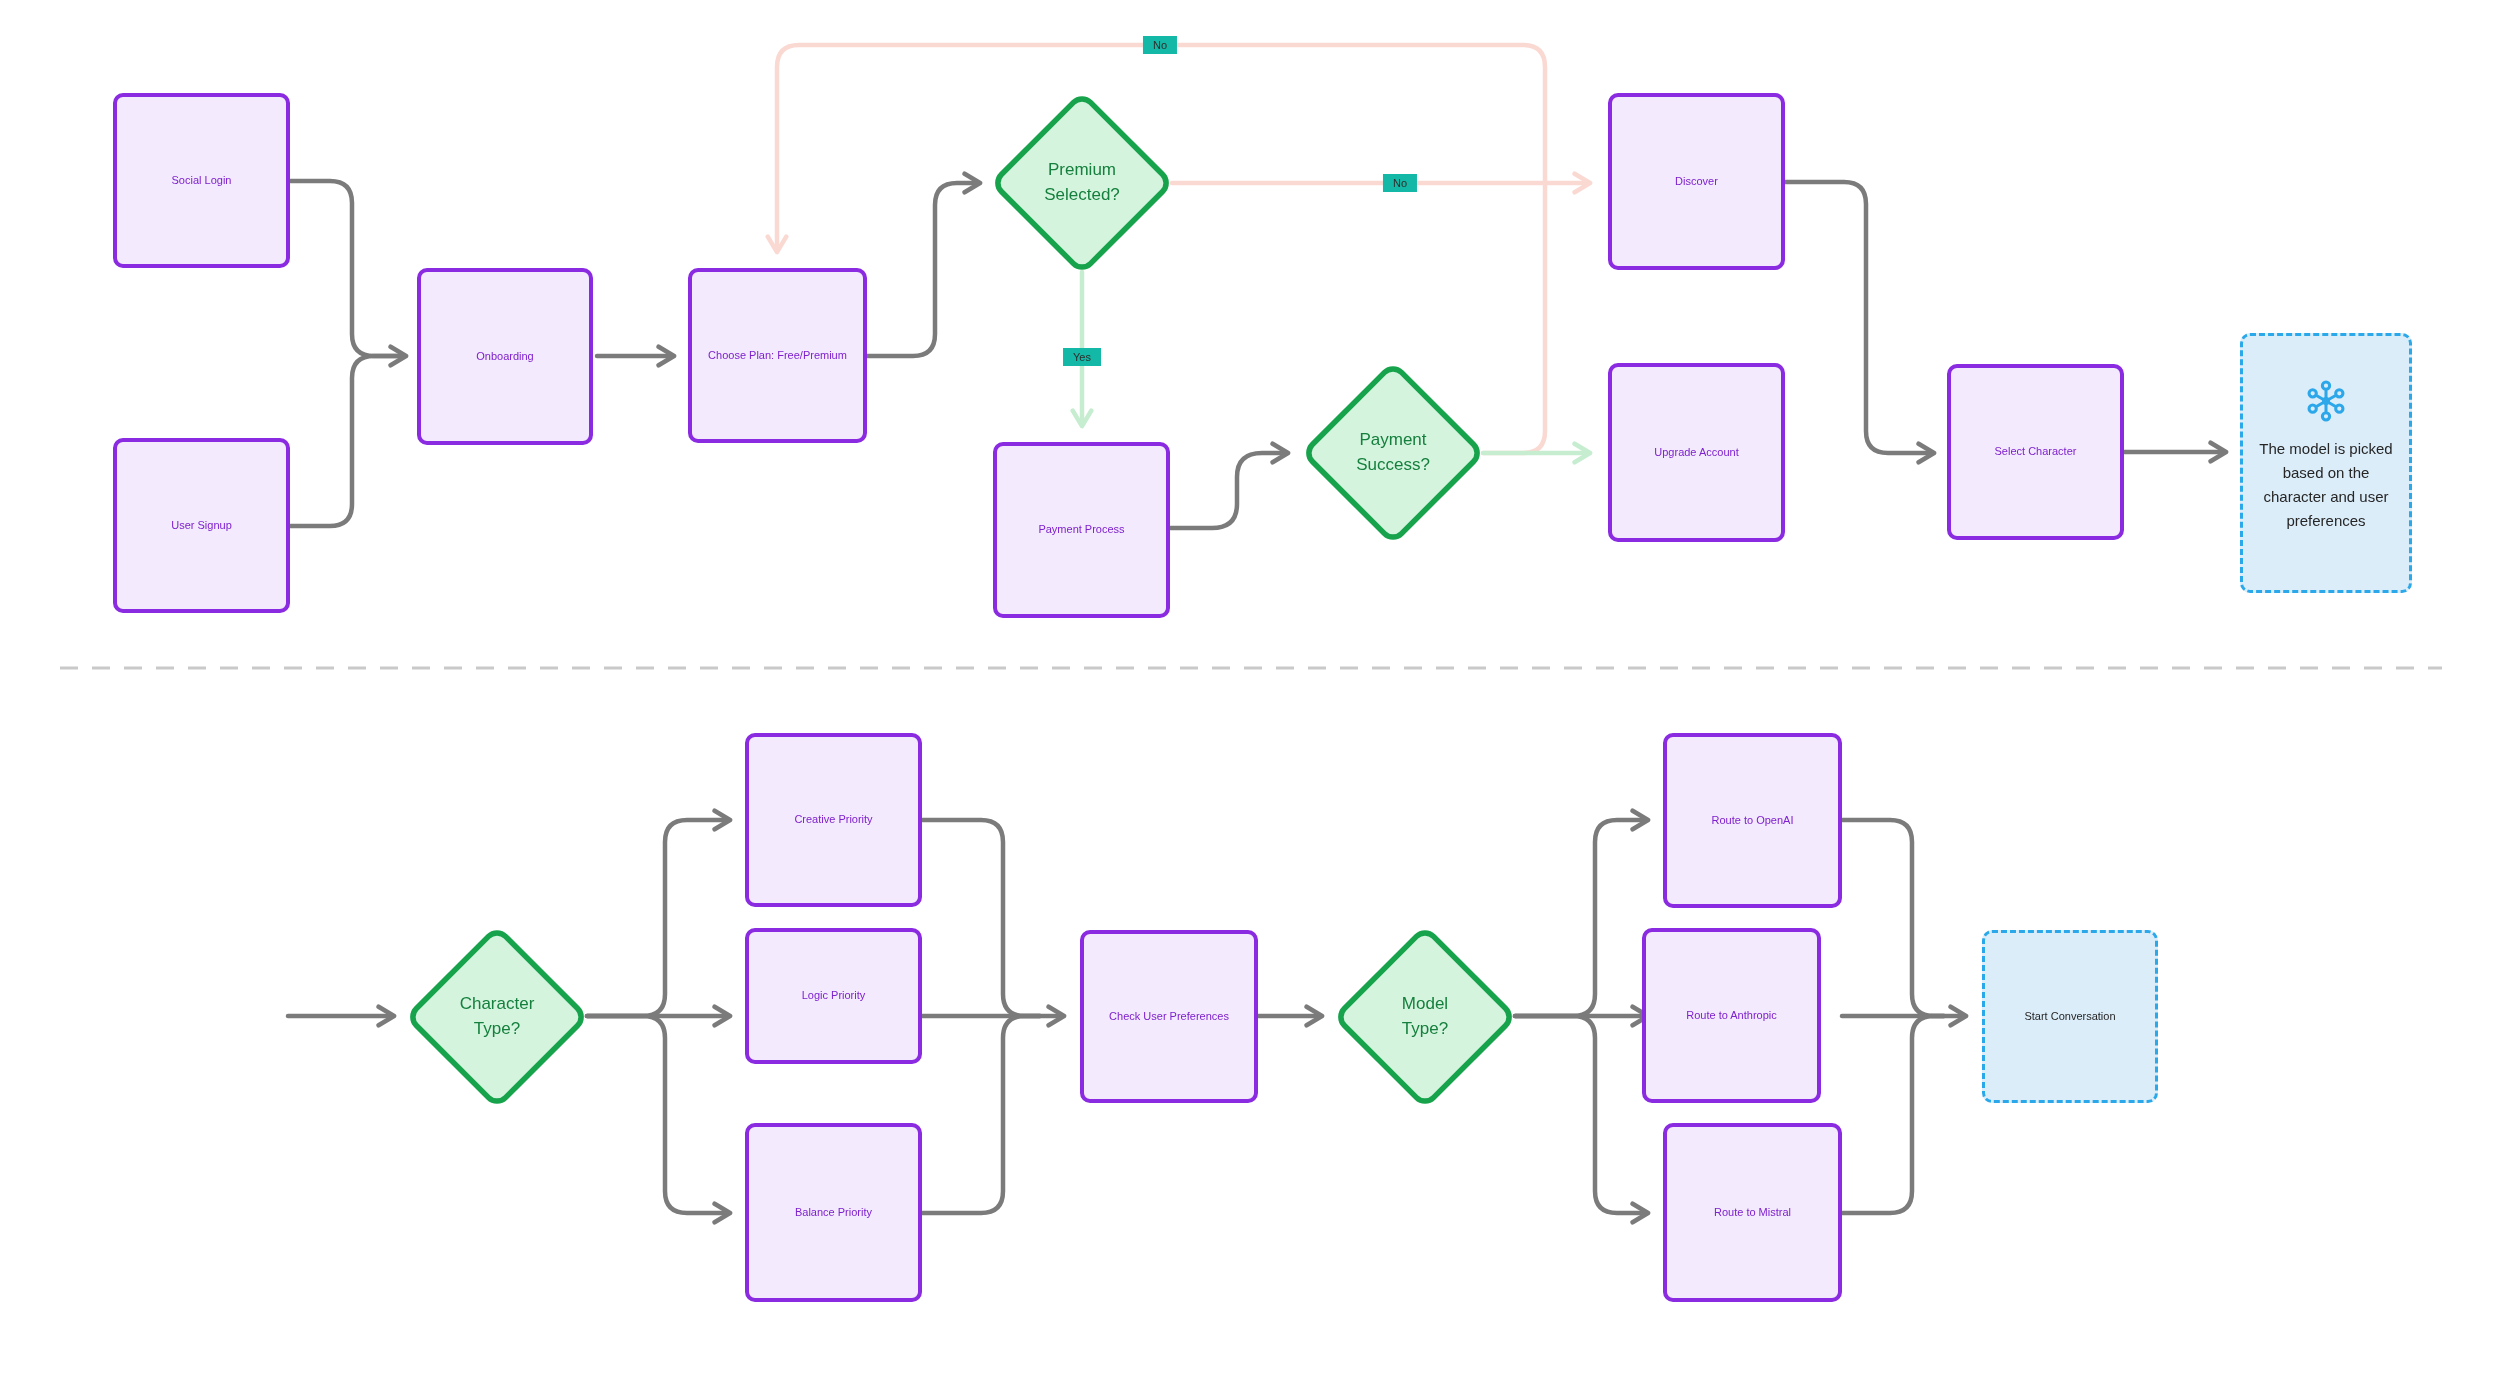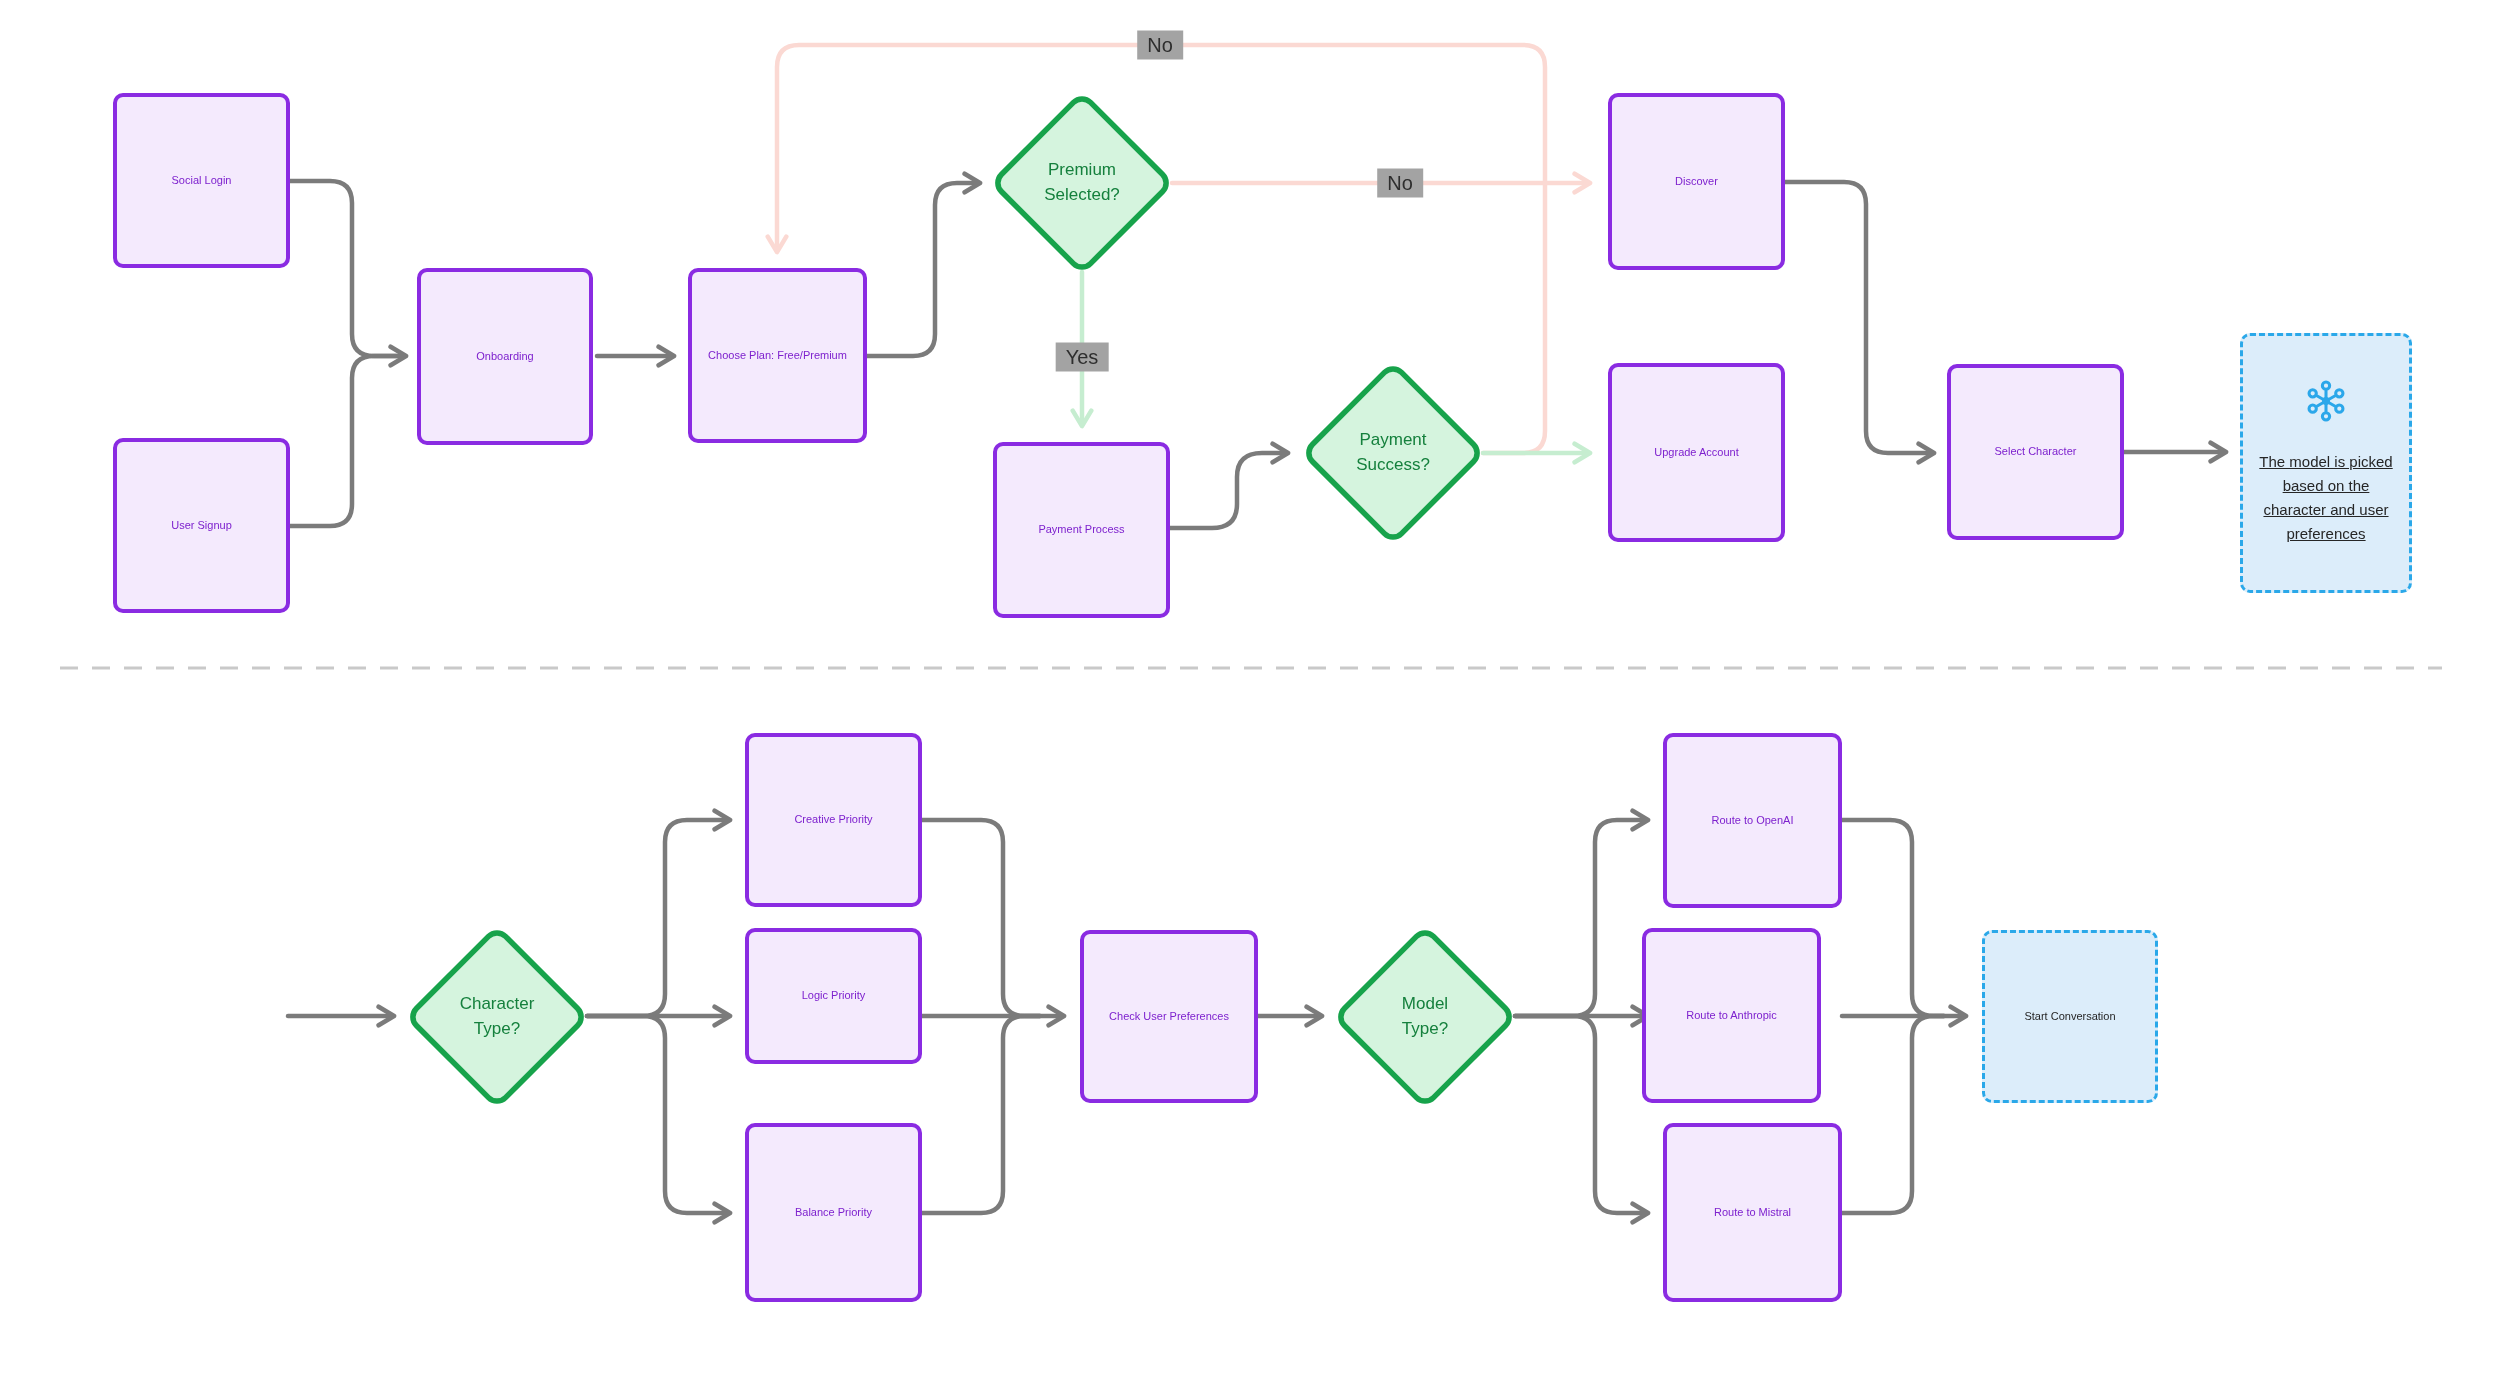--- a/index.html
+++ b/index.html
@@ -17,29 +17,29 @@
   .dashbox{background:#dcedfa;border:3px dashed #2aa8e9;color:#262626;}
   .node .inner{padding:0 12px;}
   .diamond{position:absolute;width:184px;height:184px;}
   .diamond svg{position:absolute;left:0;top:0;}
   .dlabel{
     position:absolute;left:0;top:0;right:0;bottom:0;display:flex;align-items:center;justify-content:center;
     text-align:center;color:#15803d;font-size:17px;line-height:1.45;
   }
   .dlabel span{width:100px;}
   .elabel{
-    position:absolute;transform:translate(-50%,-50%);background:#a3a3a3;color:#2e2e2e;
-    font-size:20px;padding:3px 10px;white-space:nowrap;
+    position:absolute;transform:translate(-50%,-50%);background:#14b8a6;color:#2e2e2e;
+    font-size:11px;padding:3px 10px;white-space:nowrap;
   }
   .notebox{
     position:absolute;display:flex;flex-direction:column;align-items:center;justify-content:flex-start;
     box-sizing:border-box;border-radius:10px;background:#dcedfa;border:3px dashed #2aa8e9;
     color:#262626;text-align:center;font-size:15px;line-height:1.6;padding-top:42px;
   }
-  .notebox .ntext{width:152px;margin-top:26px;text-decoration:underline;}
+  .notebox .ntext{width:152px;margin-top:13px;}
 </style>
 </head>
 <body>
 
 <div id="canvas">
 
   <svg id="wires" xmlns="http://www.w3.org/2000/svg">
     <defs>
       <marker id="mg" markerWidth="5.5" markerHeight="5.5" viewBox="0 0 12 12" refX="8.5" refY="6" orient="auto" markerUnits="strokeWidth">
         <path d="M2 1.5 L9.5 6 L2 10.5" fill="none" stroke="#7b7b7b" stroke-width="2.2" stroke-linecap="round" stroke-linejoin="round"></path>

